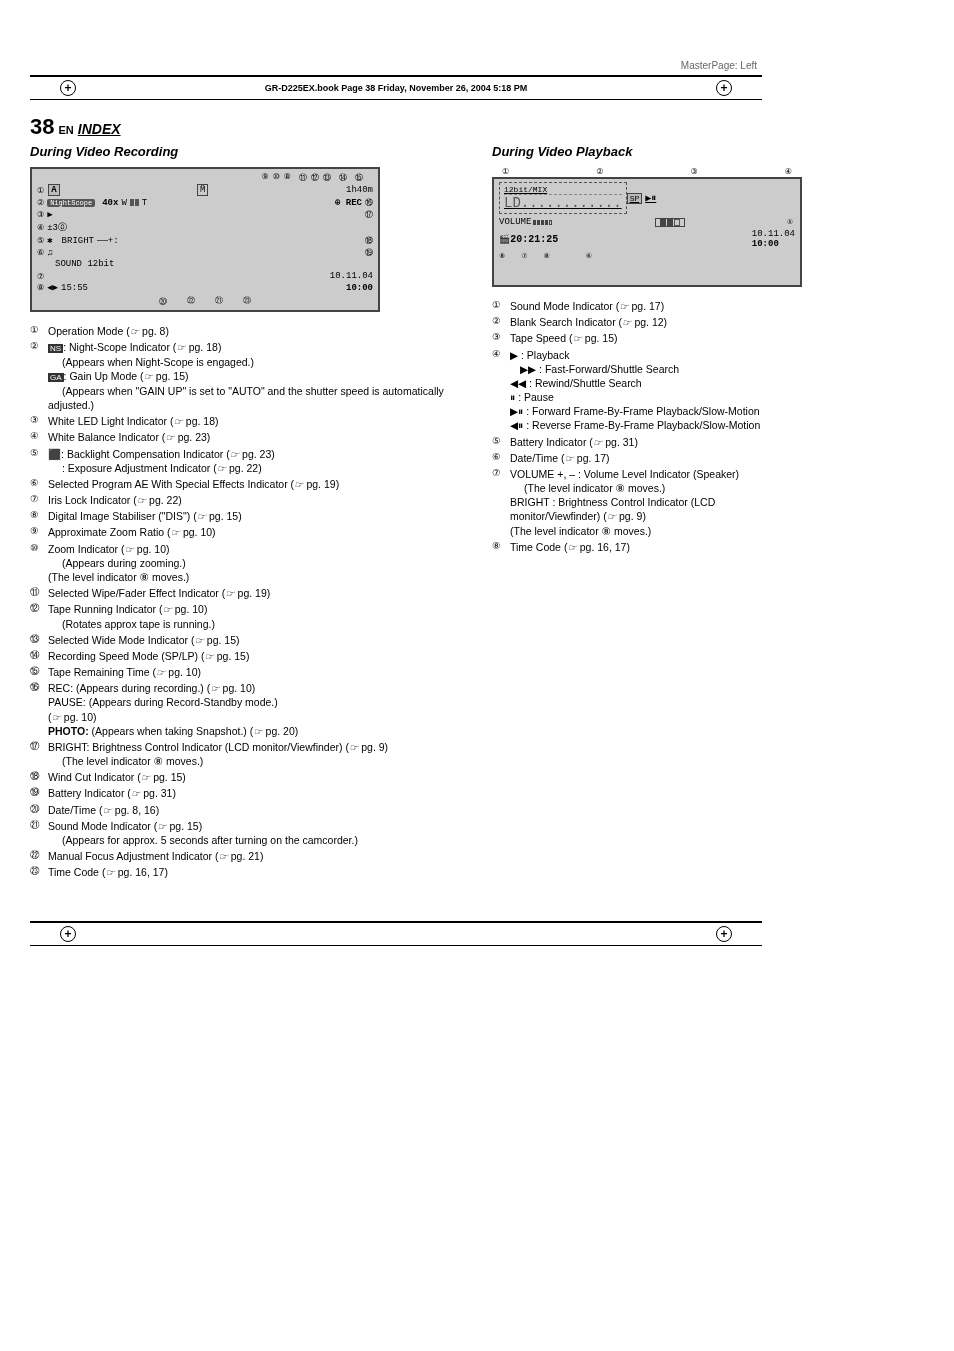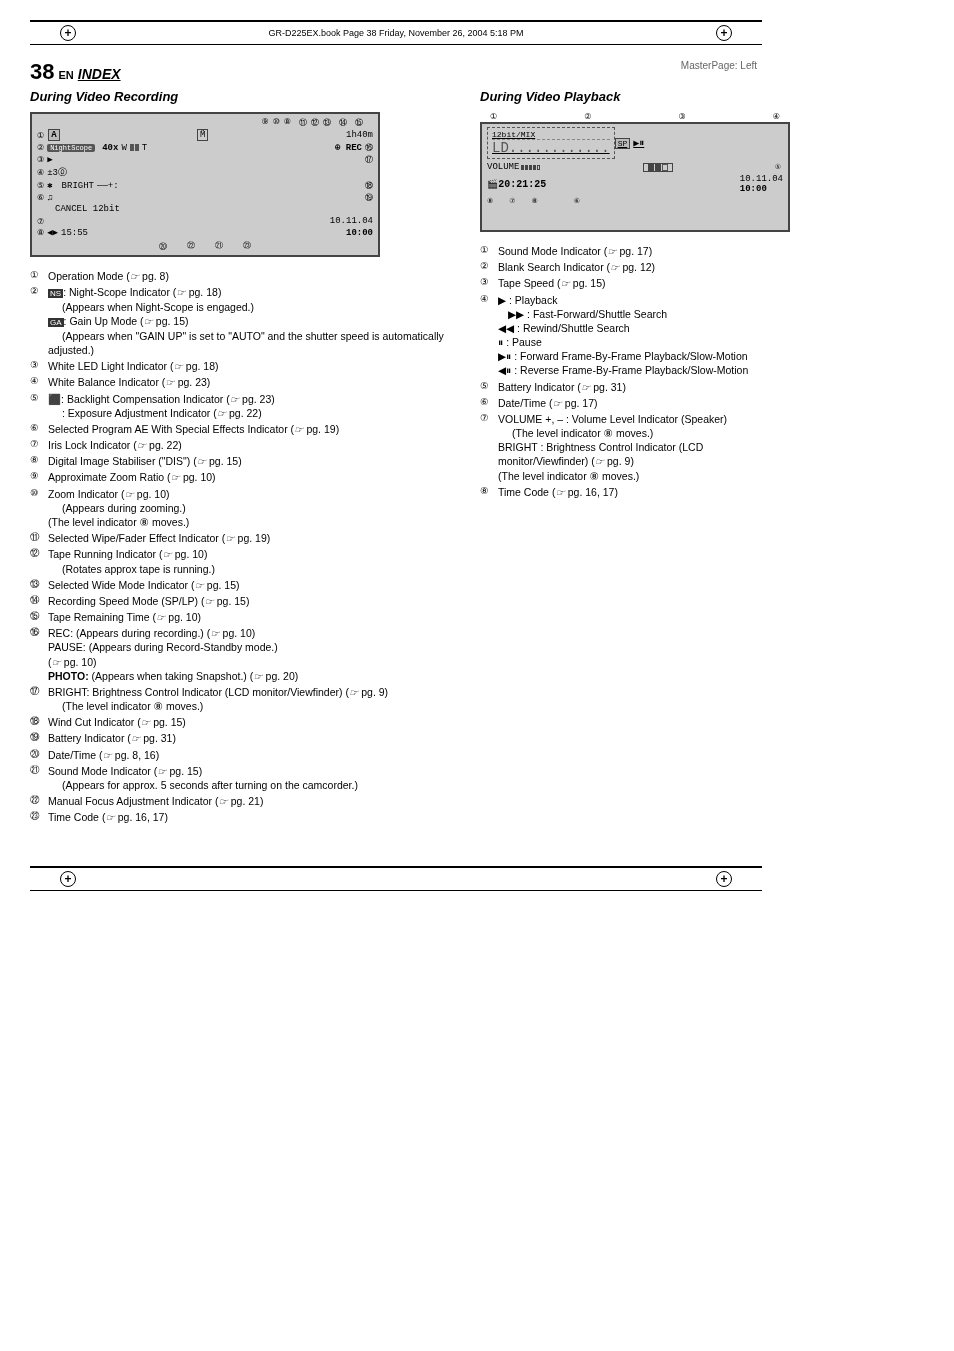--- a/index.html
+++ b/index.html
@@ -59,21 +59,21 @@
 
     .page-title {
       font-size: 19px;
       font-weight: bold;
       margin-bottom: 14px;
     }
 
     
     .content-area {
       display: flex;
-      gap: 20px;
+      gap: 32px;
     }
 
     .left-column {
       width: 430px;
       flex-shrink: 0;
     }
 
     .right-column {
       flex: 1;
     }
@@ -165,21 +165,21 @@
       position: relative;
     }
   </style>
 </head>
 <body>
 
 <div class="page-container">
 
   <div class="master-page-label">MasterPage: Left</div>
 
-  <div class="page-line-separator" style="margin-bottom: 0;">
+  <div class="page-line-separator" style="margin-top: 55px; margin-bottom: 0; font-weight: bold;">
     <div class="crosshair-circle" style="left: 30px;"></div>
     <div style="flex:1; text-align:center; font-size:9px;">GR-D225EX.book  Page 38  Friday, November 26, 2004  5:18 PM</div>
     <div class="crosshair-circle" style="right: 30px;"></div>
   </div>
 
   <div class="page-header" style="margin-top: 14px;">
     <span class="page-num">38</span>
     <span class="page-en">EN</span>
     <span class="page-index">INDEX</span>
   </div>
@@ -249,21 +249,21 @@
             <span style="font-size:8px;">⑱</span>
           </div>
 
           <div style="display: flex; align-items: center; font-size: 9px; margin-bottom: 1px; gap: 3px;">
             <span style="font-size:8px;">⑥</span>
             <span>♫</span>
             <span style="flex:1;"></span>
             <span style="font-size:8px;">⑲</span>
           </div>
 
-          <div style="margin-left: 18px; font-size: 9px; margin-bottom: 2px;">CANCEL 12bit</div>
+          <div style="margin-left: 18px; font-size: 9px; margin-bottom: 2px;">SOUND 12bit</div>
 
           <div style="display: flex; align-items: center; font-size: 9px; margin-bottom: 1px; gap: 3px;">
             <span style="font-size:8px;">⑦</span>
             <span style="flex:1;"></span>
             <span>10.11.04</span>
           </div>
 
           <div style="display: flex; align-items: center; font-size: 9px; margin-bottom: 3px; gap: 3px;">
             <span style="font-size:8px;">⑧</span>
             <span>◀▶</span>

